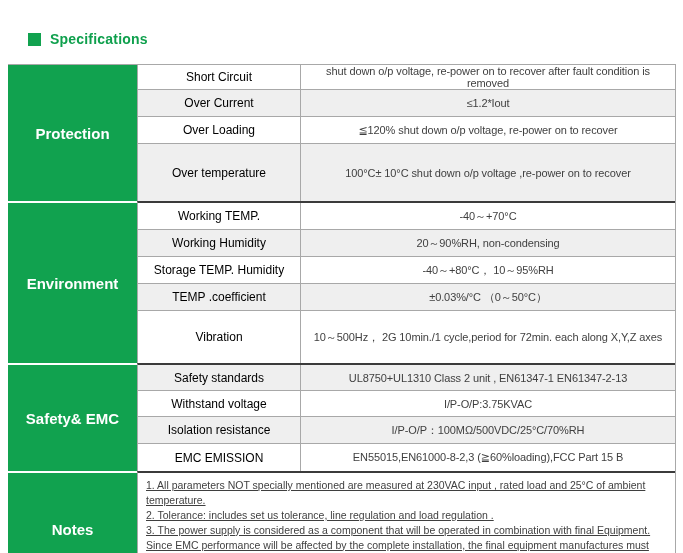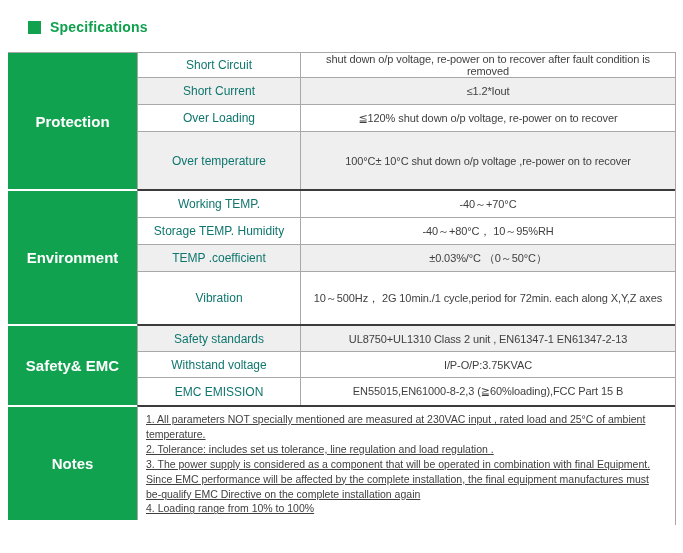--- a/index.html
+++ b/index.html
@@ -4,21 +4,21 @@
 <style>
   * { box-sizing: border-box; margin: 0; padding: 0; }
   html, body {
     width: 683px; height: 553px;
     background: #ffffff;
     font-family: "Liberation Sans", "DejaVu Sans", sans-serif;
     overflow: hidden;
   }
   .header {
     display: flex; align-items: center;
-    margin: 16px 0 0 28px; height: 22px;
+    margin: 28px 0 0 28px; height: 22px;
   }
   .bullet {
     width: 13px; height: 13px;
     background: #11a24f;
     display: inline-block;
   }
   .title {
     margin-left: 9px;
     color: #0fa04d;
     font-size: 14px;
@@ -49,21 +49,21 @@
   .row { display: flex; border-bottom: 1px solid #a8a8a8; background: #ffffff; }
   .row:last-child { border-bottom: none; }
   .row.shaded { background: #efefef; }
   .h25 { height: 25px; } .h26 { height: 26px; justify-content: center; } .h27 { height: 27px; }
   .h54 { height: 52px; } .h57 { height: 57px; }
   .param {
     width: 163px; flex: 0 0 163px;
     border-right: 1px solid #a8a8a8;
     display: flex; align-items: center; justify-content: center;
     text-align: center;
-    font-size: 12px; color: #0f766e;
+    font-size: 12px; color: #000000;
     padding: 0 4px;
   }
   .val {
     flex: 1;
     display: flex; align-items: center; justify-content: center;
     text-align: center;
     font-size: 11px; color: #3f3f3f;
     padding: 0 3px;
     letter-spacing: -0.1px;
   }
@@ -92,40 +92,44 @@
 <div class="spec-table">
 
   <div class="section">
     <div class="side">Protection</div>
     <div class="rows">
       <div class="row h25">
         <div class="param">Short Circuit</div>
         <div class="val">shut down o/p voltage, re-power on to recover after fault condition is removed</div>
       </div>
       <div class="row h27 shaded">
-        <div class="param">Short Current</div>
+        <div class="param">Over Current</div>
         <div class="val">≤1.2*Iout</div>
       </div>
       <div class="row h27">
         <div class="param">Over Loading</div>
         <div class="val">≦120% shut down o/p voltage, re-power on to recover</div>
       </div>
       <div class="row h57 shaded">
         <div class="param">Over temperature</div>
         <div class="val">100°C± 10°C shut down o/p voltage ,re-power on to recover</div>
       </div>
     </div>
   </div>
 
   <div class="section">
     <div class="side">Environment</div>
     <div class="rows">
       <div class="row h27">
         <div class="param">Working TEMP.</div>
         <div class="val">-40～+70°C</div>
+      </div>
+      <div class="row h27 shaded">
+        <div class="param">Working Humidity</div>
+        <div class="val">20～90%RH, non-condensing</div>
       </div>
       <div class="row h27">
         <div class="param">Storage TEMP. Humidity</div>
         <div class="val">-40～+80°C， 10～95%RH</div>
       </div>
       <div class="row h27 shaded">
         <div class="param">TEMP .coefficient</div>
         <div class="val">±0.03%/°C （0～50°C）</div>
       </div>
       <div class="row h54">
@@ -139,20 +143,24 @@
     <div class="side">Safety&amp; EMC</div>
     <div class="rows">
       <div class="row h26 shaded">
         <div class="param">Safety standards</div>
         <div class="val">UL8750+UL1310 Class 2 unit , EN61347-1 EN61347-2-13</div>
       </div>
       <div class="row h26">
         <div class="param">Withstand voltage</div>
         <div class="val">I/P-O/P:3.75KVAC</div>
       </div>
+      <div class="row h27 shaded">
+        <div class="param">Isolation resistance</div>
+        <div class="val">I/P-O/P：100MΩ/500VDC/25°C/70%RH</div>
+      </div>
       <div class="row h27">
         <div class="param">EMC EMISSION</div>
         <div class="val">EN55015,EN61000-8-2,3 (≧60%loading),FCC Part 15 B</div>
       </div>
     </div>
   </div>
 
   <div class="section">
     <div class="side">Notes</div>
     <div class="notes-cell">

